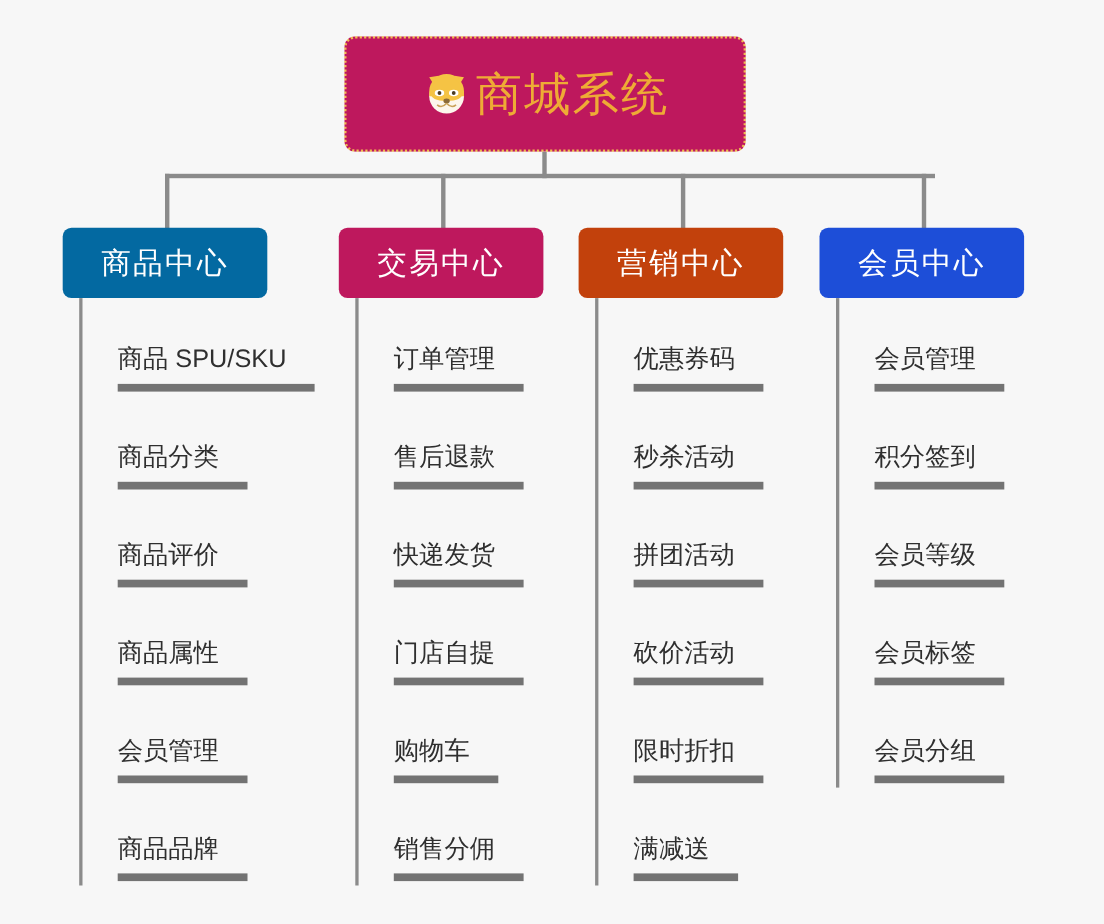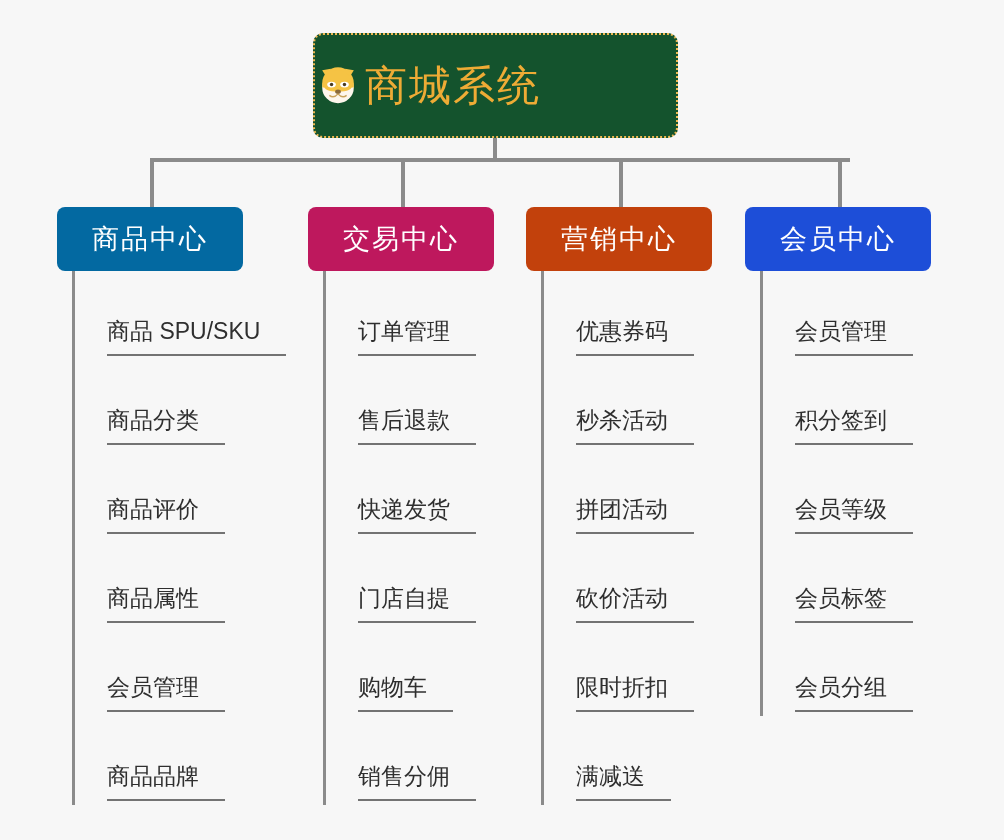--- a/index.html
+++ b/index.html
@@ -21,26 +21,26 @@
   }
 
   
   .root-card {
     position: absolute;
     left: 313px;
     top: 33px;
     width: 365px;
     height: 105px;
     box-sizing: border-box;
-    background: #14532d;
+    background: #be185d;
     border: 2px dotted #f0b952;
     border-radius: 10px;
     display: flex;
     align-items: center;
-    justify-content: flex-start;
+    justify-content: center;
     gap: 4px;
   }
   .root-emoji {
     font-size: 44px;
     line-height: 1;
     display: block;
   }
   .root-emoji svg { display:block; }
   .root-title {
     font-size: 42px;
@@ -102,21 +102,21 @@
     display: flex;
     align-items: flex-end;
     padding-left: 32px;
     padding-bottom: 4px;
     font-size: 23px;
     color: #2f2f2f;
     white-space: nowrap;
   }
   .leaf-text {
     display: inline-block;
-    border-bottom: 2px solid #737373;
+    border-bottom: 7px solid #737373;
     padding-right: 26px;
     padding-bottom: 10px;
     line-height: 1.1;
   }
 </style>
 </head>
 <body>
 
 <div id="mindmap">
 

